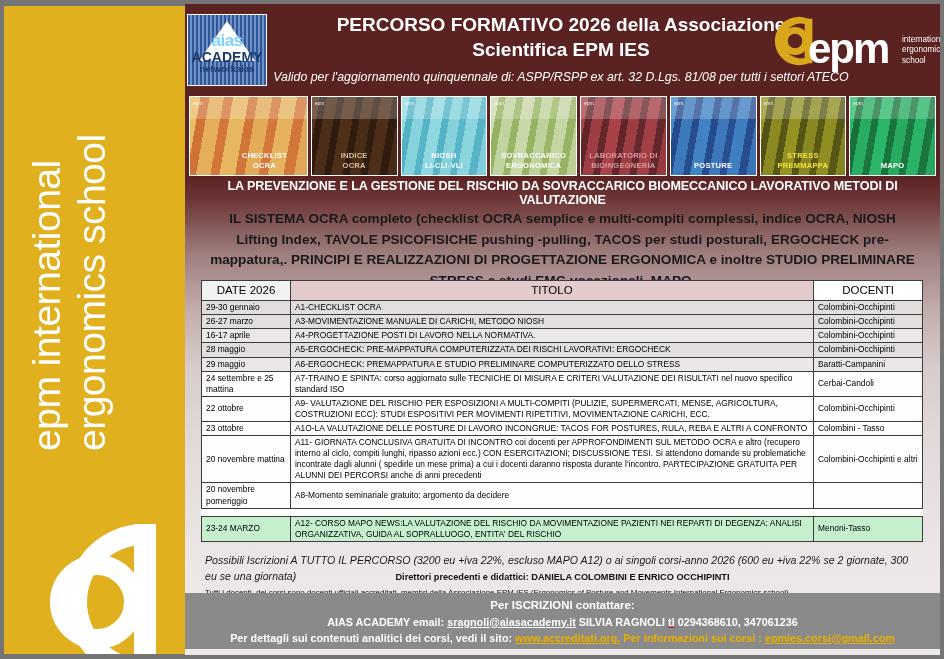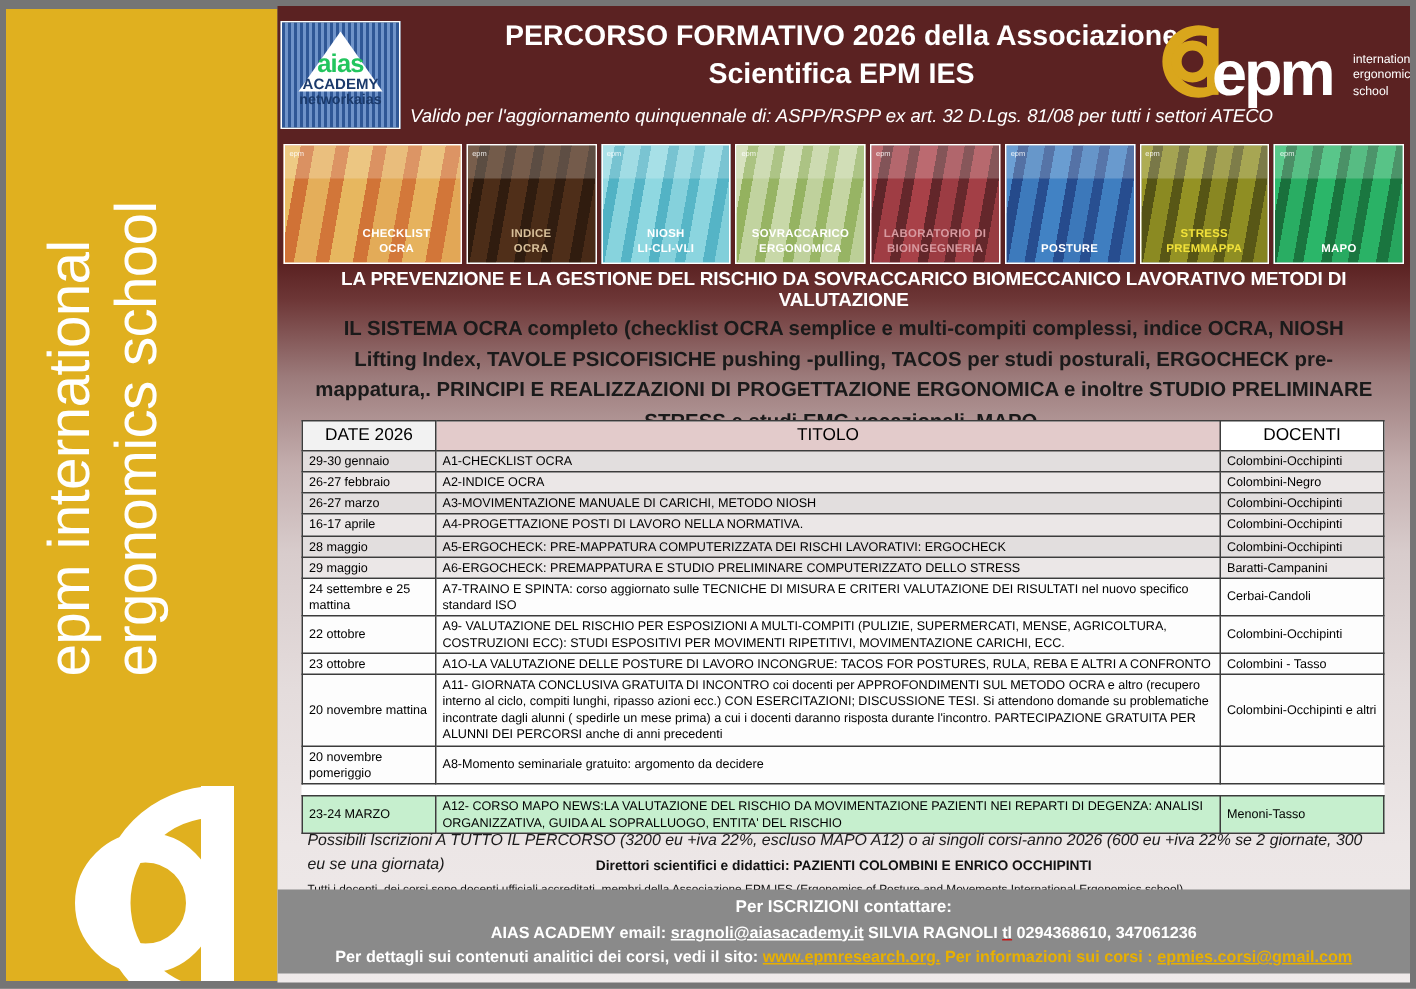--- a/index.html
+++ b/index.html
@@ -45,22 +45,22 @@
   .aias-stripes{
     position:absolute;inset:0;
     background:repeating-linear-gradient(to right,#2f5796 0px,#2f5796 2px,#6f93c9 2px,#6f93c9 4px);
   }
   .aias-tri{
     position:absolute;left:50%;top:6px;transform:translateX(-50%);
     width:0;height:0;border-left:28px solid transparent;border-right:28px solid transparent;
     border-bottom:40px solid #ffffff;
   }
   .aias-words{position:relative;z-index:3;text-align:center;line-height:1.05;margin-top:6px;}
-  .aias-w1{font-size:17px;font-weight:700;color:#22c55e;letter-spacing:-0.5px;}
-  .aias-w2{font-size:10px;font-weight:700;color:#1b3a6b;letter-spacing:0px;}
+  .aias-w1{font-size:17px;font-weight:700;color:#7dd3fc;letter-spacing:-0.5px;}
+  .aias-w2{font-size:14px;font-weight:700;color:#1b3a6b;letter-spacing:0px;}
   .aias-w3{font-size:9.5px;font-weight:700;color:#1b3a6b;}
 
   .hdr-titles{
     position:absolute;left:86px;top:8px;width:580px;text-align:center;color:#ffffff;
   }
   .hdr-t1{font-size:19px;font-weight:700;line-height:1.32;}
   .hdr-sub{
     font-size:12.4px;font-style:italic;font-weight:400;margin-top:8px;line-height:1.2;
   }
 
@@ -310,25 +310,20 @@
           <th class="h-tit">TITOLO</th>
           <th class="h-doc">DOCENTI</th>
         </tr>
       </thead>
       <tbody id="tbody">
           <tr class="r-alt">
             <td class="cell-date">29-30 gennaio</td>
             <td class="cell-tit">A1-CHECKLIST OCRA</td>
             <td class="cell-doc">Colombini-Occhipinti</td>
           </tr>
-          <tr class="r-alt2">
-            <td class="cell-date">26-27 febbraio</td>
-            <td class="cell-tit">A2-INDICE OCRA</td>
-            <td class="cell-doc">Colombini-Negro</td>
-          </tr>
           <tr class="r-alt">
             <td class="cell-date">26-27 marzo</td>
             <td class="cell-tit">A3-MOVIMENTAZIONE MANUALE DI CARICHI, METODO NIOSH</td>
             <td class="cell-doc">Colombini-Occhipinti</td>
           </tr>
           <tr class="r-alt2">
             <td class="cell-date">16-17 aprile</td>
             <td class="cell-tit">A4-PROGETTAZIONE POSTI DI LAVORO NELLA NORMATIVA.</td>
             <td class="cell-doc">Colombini-Occhipinti</td>
           </tr>
@@ -373,28 +368,28 @@
           <tr class="green">
             <td class="cell-date">23-24 MARZO</td>
             <td class="cell-tit">A12- CORSO MAPO NEWS:LA VALUTAZIONE DEL RISCHIO DA MOVIMENTAZIONE PAZIENTI NEI REPARTI DI DEGENZA: ANALISI ORGANIZZATIVA, GUIDA AL  SOPRALLUOGO, ENTITA' DEL RISCHIO</td>
             <td class="cell-doc">Menoni-Tasso</td>
           </tr>
         </tbody>
     </table>
 
     <div class="notes">
       <div class="note1">Possibili Iscrizioni A TUTTO IL PERCORSO (3200 eu +iva 22%, escluso MAPO A12) o ai singoli corsi-anno 2026 (600 eu +iva 22% se 2 giornate, 300 eu se una giornata)</div>
-      <div class="note2">Direttori scientifici e didattici: PAZIENTI COLOMBINI E ENRICO OCCHIPINTI</div>
+      <div class="note2">Direttori precedenti e didattici: DANIELA COLOMBINI E ENRICO OCCHIPINTI</div>
       <div class="note3">Tutti i docenti, dei corsi sono docenti ufficiali accreditati, membri della Associazione EPM IES (Ergonomics of Posture and Movements International Ergonomics school).</div>
     </div>
 
     <div class="contact">
       <div class="c1">Per ISCRIZIONI contattare:</div>
       <div class="c2">
         <span>AIAS ACADEMY email: </span><a class="lnk" href="#">sragnoli@aiasacademy.it</a><span>  SILVIA RAGNOLI </span><span class="lnk-ru">tl</span><span> 0294368610, 347061236</span>
       </div>
       <div class="c3">
-        <span>Per dettagli sui contenuti analitici dei corsi, vedi il sito: </span><a class="lnk-y" href="#">www.epmresearch.org.</a><span class="lnk-y"> Per informazioni sui corsi : </span><a class="lnk-y" href="#">epmies.corsi@gmail.com</a>
+        <span>Per dettagli sui contenuti analitici dei corsi, vedi il sito: </span><a class="lnk-y" href="#">www.accreditati.org.</a><span class="lnk-y"> Per informazioni sui corsi : </span><a class="lnk-y" href="#">epmies.corsi@gmail.com</a>
       </div>
     </div>
 
   </div>
 </div>
 
 </body></html>

